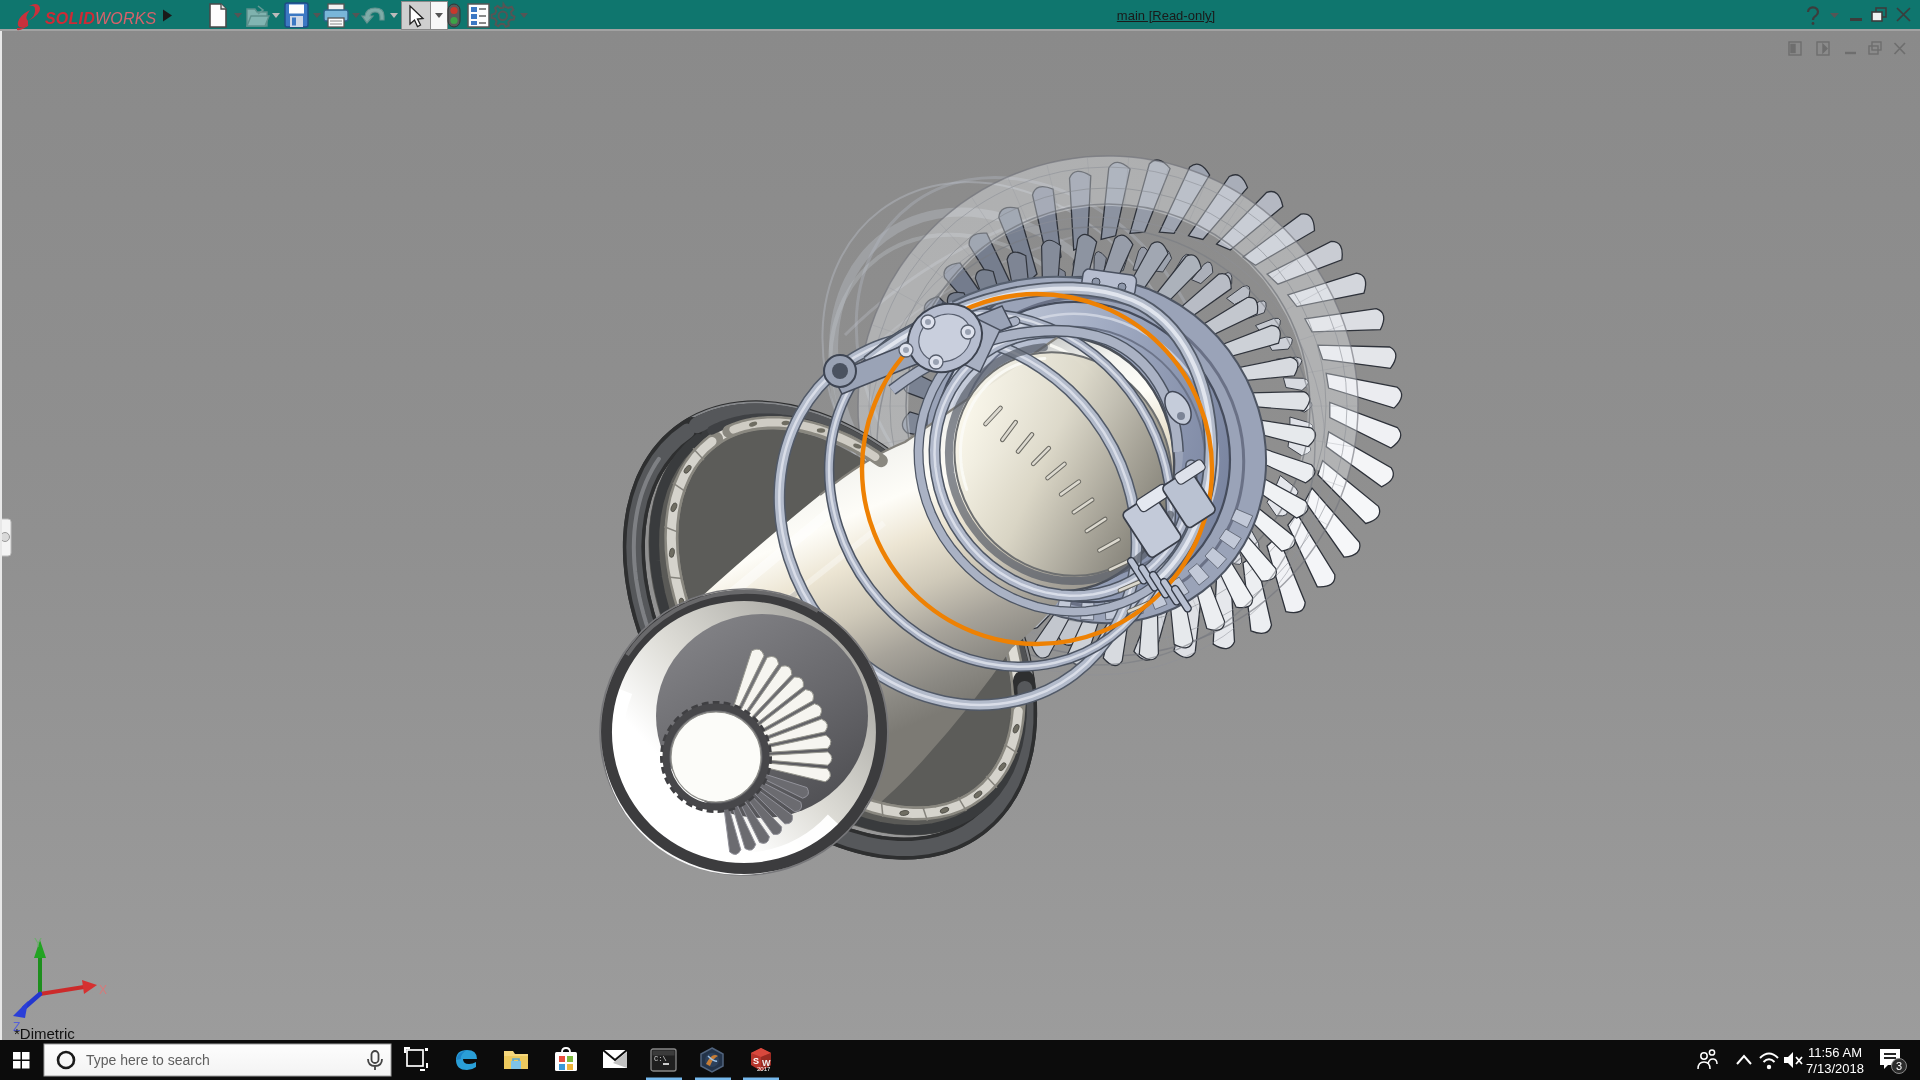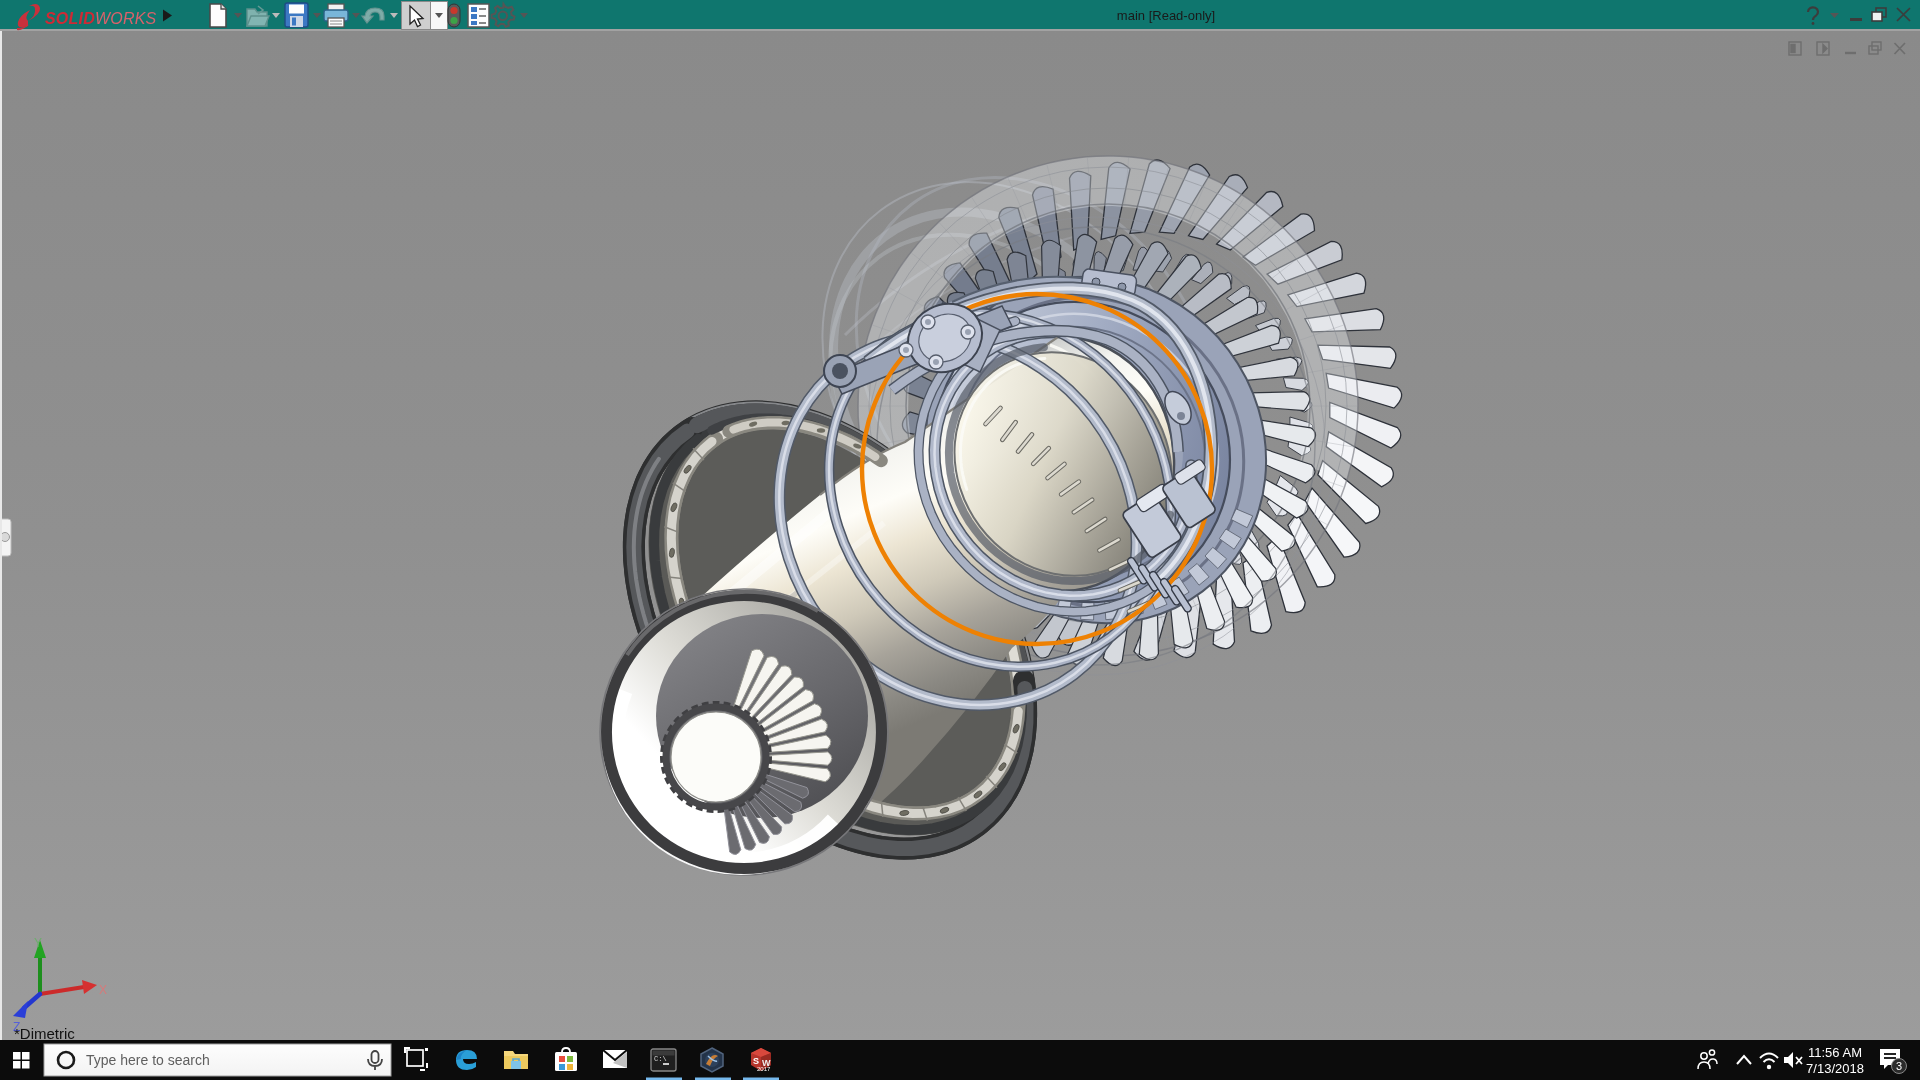--- a/index.html
+++ b/index.html
@@ -1,18 +1,18 @@
 <!DOCTYPE html>
 <html><head>
 <meta charset="utf-8">
 <style>
 * { margin:0; padding:0; box-sizing:border-box; }
 body { width:1920px; height:1080px; overflow:hidden; font-family:"Liberation Sans", sans-serif; background:#0c0c0c; }
 #titlebar { position:absolute; left:0; top:0; width:1920px; height:31px; background:#0f766e; border-bottom:2px solid #a2a2a2; }
-#title { position:absolute; left:1060px; top:8px; width:212px; text-align:center; font-size:13px; color:#1a1a1a; }
+#title { position:absolute; left:1060px; top:8px; width:212px; text-align:center; font-size:13px; color:#1a1a1a;text-decoration:underline; }
 #viewport { position:absolute; left:0; top:31px; width:1920px; height:1009px; }
 #taskbar { position:absolute; left:0; top:1040px; width:1729px; height:40px; background:#0c0c0c; }
 svg { position:absolute; left:0; top:0; }
 </style>
 </head>
 <body>
 <div id="viewport">
 <svg width="1920" height="1009" viewBox="0 31 1920 1009">
 <defs>
 <linearGradient id="bgGrad" x1="0" y1="0" x2="0" y2="1">

